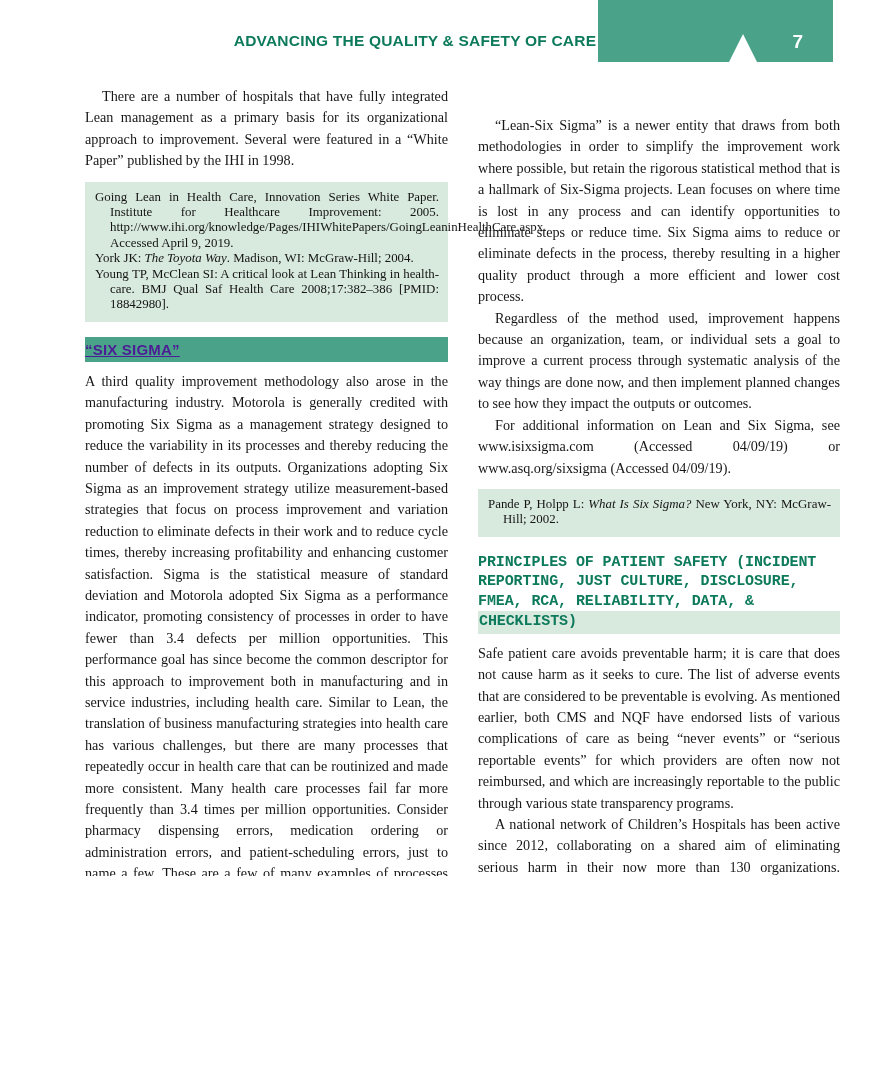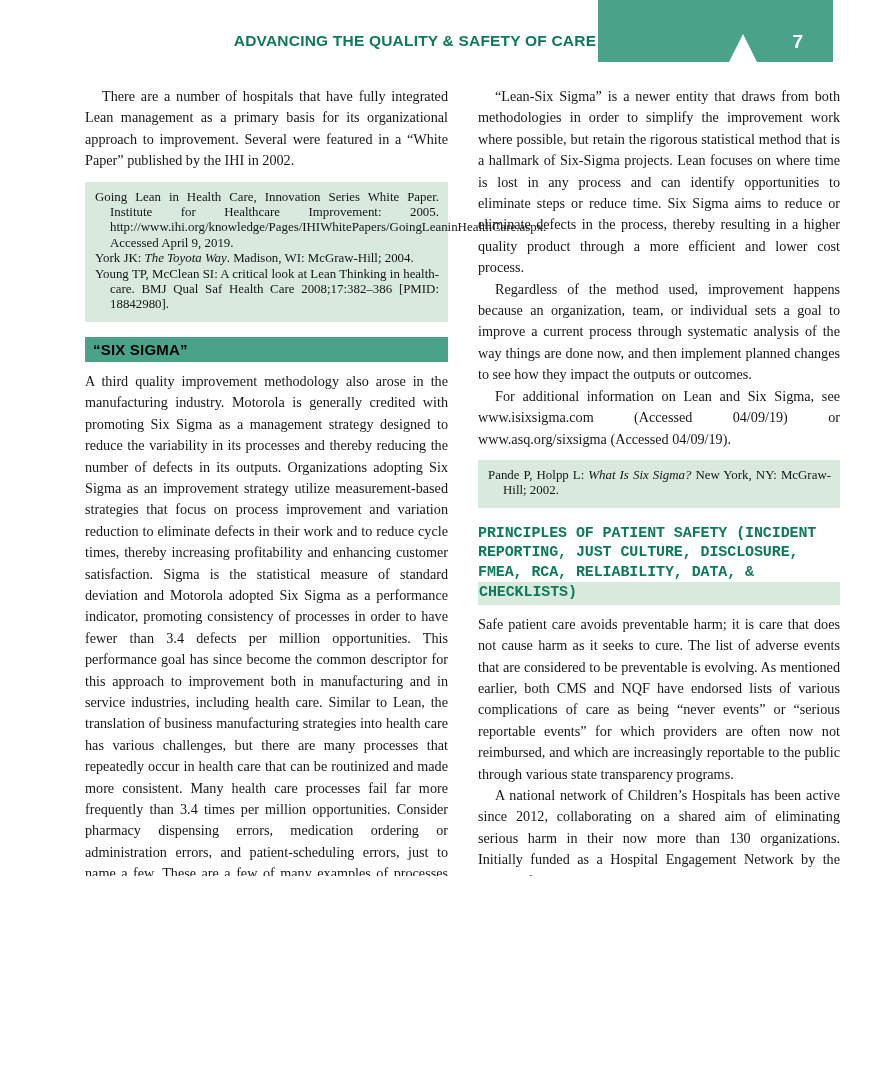--- a/index.html
+++ b/index.html
@@ -14,32 +14,32 @@
   .banner-notch{position:absolute;left:131px;bottom:0;width:0;height:0;
     border-left:14px solid transparent;border-right:14px solid transparent;
     border-bottom:28px solid #ffffff;}
   .page-num{position:absolute;right:30px;bottom:9px;color:#ffffff;
     font-family:"Liberation Sans",sans-serif;font-weight:bold;font-size:19px;}
 
   
   .cols{position:absolute;left:85px;top:86px;width:755px;height:926px;overflow:hidden;
         display:flex;gap:30px;}
   .col{width:363px;}
-  .col.right{width:362px;}
+  .col.right{width:362px;margin-top:29px;}
   p.body{margin:0;font-size:14.2px;line-height:21.4px;text-align:justify;color:#161616;}
   p.body.indent{text-indent:17px;}
 
   .refbox{background:#d8e9de;margin:10px 0 0 0;padding:8px 9px 9px 10px;
           font-size:12.9px;line-height:15.4px;text-align:justify;}
   .ref-entry{padding-left:15px;text-indent:-15px;color:#151515;}
   .ref-entry .it{font-style:italic;}
 
-  .sec-bar{background:#4aa388;color:#000000;font-family:"Liberation Sans",sans-serif;
-    font-weight:bold;font-size:15px;letter-spacing:0.2px;padding:4px 8px 4px 8px;
-    margin:15px 0 9px 0;}
+  .sec-bar{background:#4aa388;color:#4c1d95;font-family:"Liberation Sans",sans-serif;
+    font-weight:bold;font-size:15px;letter-spacing:0.2px;padding:4px 8px 4px 0;
+    margin:15px 0 9px 0;text-decoration:underline;}
   .sec-heading{font-family:Liberation Mono, monospace;font-weight:bold;font-size:15px;
     line-height:19.5px;color:#0d7a5b;margin:16px 0 9px 0;letter-spacing:-0.1px;}
   .sec-heading .hline{display:block;}
   .sec-heading .hline.lastbar{background:#d8e9de;padding:1px 6px 2px 1px;}
 
   .fade{position:absolute;left:0;top:952px;width:873px;height:62px;
     background:linear-gradient(to bottom,rgba(255,255,255,0) 0%,#ffffff 80%);}
   .frag-is{position:absolute;left:851px;top:986px;font-size:13px;color:#2a2a2a;}
 
   
@@ -65,21 +65,21 @@
 
   <div class="running-head">ADVANCING THE QUALITY &amp; SAFETY OF CARE</div>
   <div class="page-banner">
     <div class="banner-notch"></div>
     <div class="page-num">7</div>
   </div>
 
   <div class="cols">
 
     <div class="col">
-      <p class="body indent">There are a number of hospitals that have fully integrated Lean management as a primary basis for its organizational approach to improvement. Several were featured in a “White Paper” published by the IHI in 2002.</p>
+      <p class="body indent">There are a number of hospitals that have fully integrated Lean management as a primary basis for its organizational approach to improvement. Several were featured in a “White Paper” published by the IHI in 1998.</p>
 
       <div class="refbox">
         <div class="ref-entry">Going Lean in Health Care, Innovation Series White Paper. Institute for Healthcare Improvement: 2005. http://www.ihi.org/knowledge/Pages/IHIWhitePapers/GoingLeaninHealthCare.aspx. Accessed April 9, 2019.</div>
         <div class="ref-entry"><span>York JK: </span><span class="it">The Toyota Way</span><span>. Madison, WI: McGraw-Hill; 2004.</span></div>
         <div class="ref-entry">Young TP, McClean SI: A critical look at Lean Thinking in health-care. BMJ Qual Saf Health Care 2008;17:382–386 [PMID: 18842980].</div>
       </div>
 
       <div class="sec-bar">“SIX SIGMA”</div>
 
       <p class="body">A third quality improvement methodology also arose in the manufacturing industry. Motorola is generally credited with promoting Six Sigma as a management strategy designed to reduce the variability in its processes and thereby reducing the number of defects in its outputs. Organizations adopting Six Sigma as an improvement strategy utilize measurement-based strategies that focus on process improvement and variation reduction to eliminate defects in their work and to reduce cycle times, thereby increasing profitability and enhancing customer satisfaction. Sigma is the statistical measure of standard deviation and Motorola adopted Six Sigma as a performance indicator, promoting consistency of processes in order to have fewer than 3.4 defects per million opportunities. This performance goal has since become the common descriptor for this approach to improvement both in manufacturing and in service industries, including health care. Similar to Lean, the translation of business manufacturing strategies into health care has various challenges, but there are many processes that repeatedly occur in health care that can be routinized and made more consistent. Many health care processes fail far more frequently than 3.4 times per million opportunities. Consider pharmacy dispensing errors, medication ordering or administration errors, and patient-scheduling errors, just to name a few. These are a few of many examples of processes that could potentially benefit from the kind of rigorous analysis that is integral to the Six-Sigma approach.</p>

